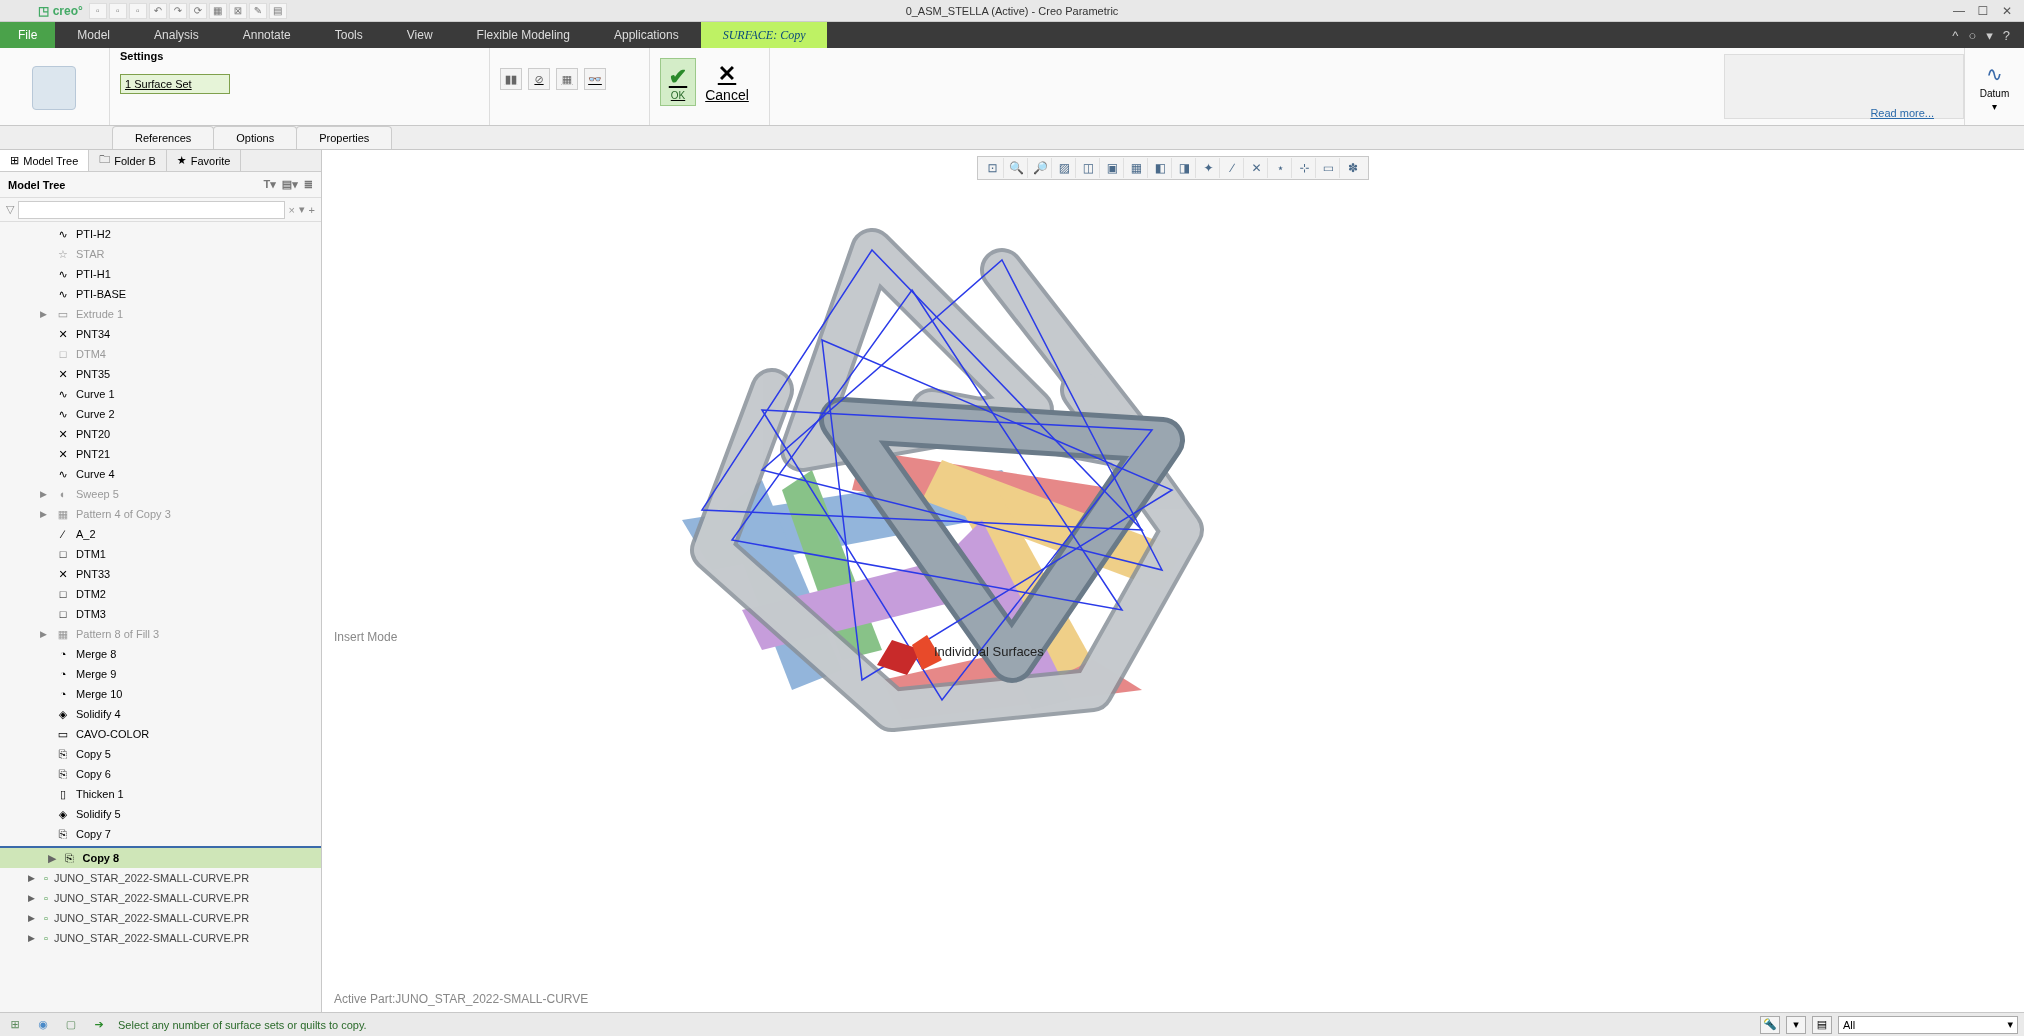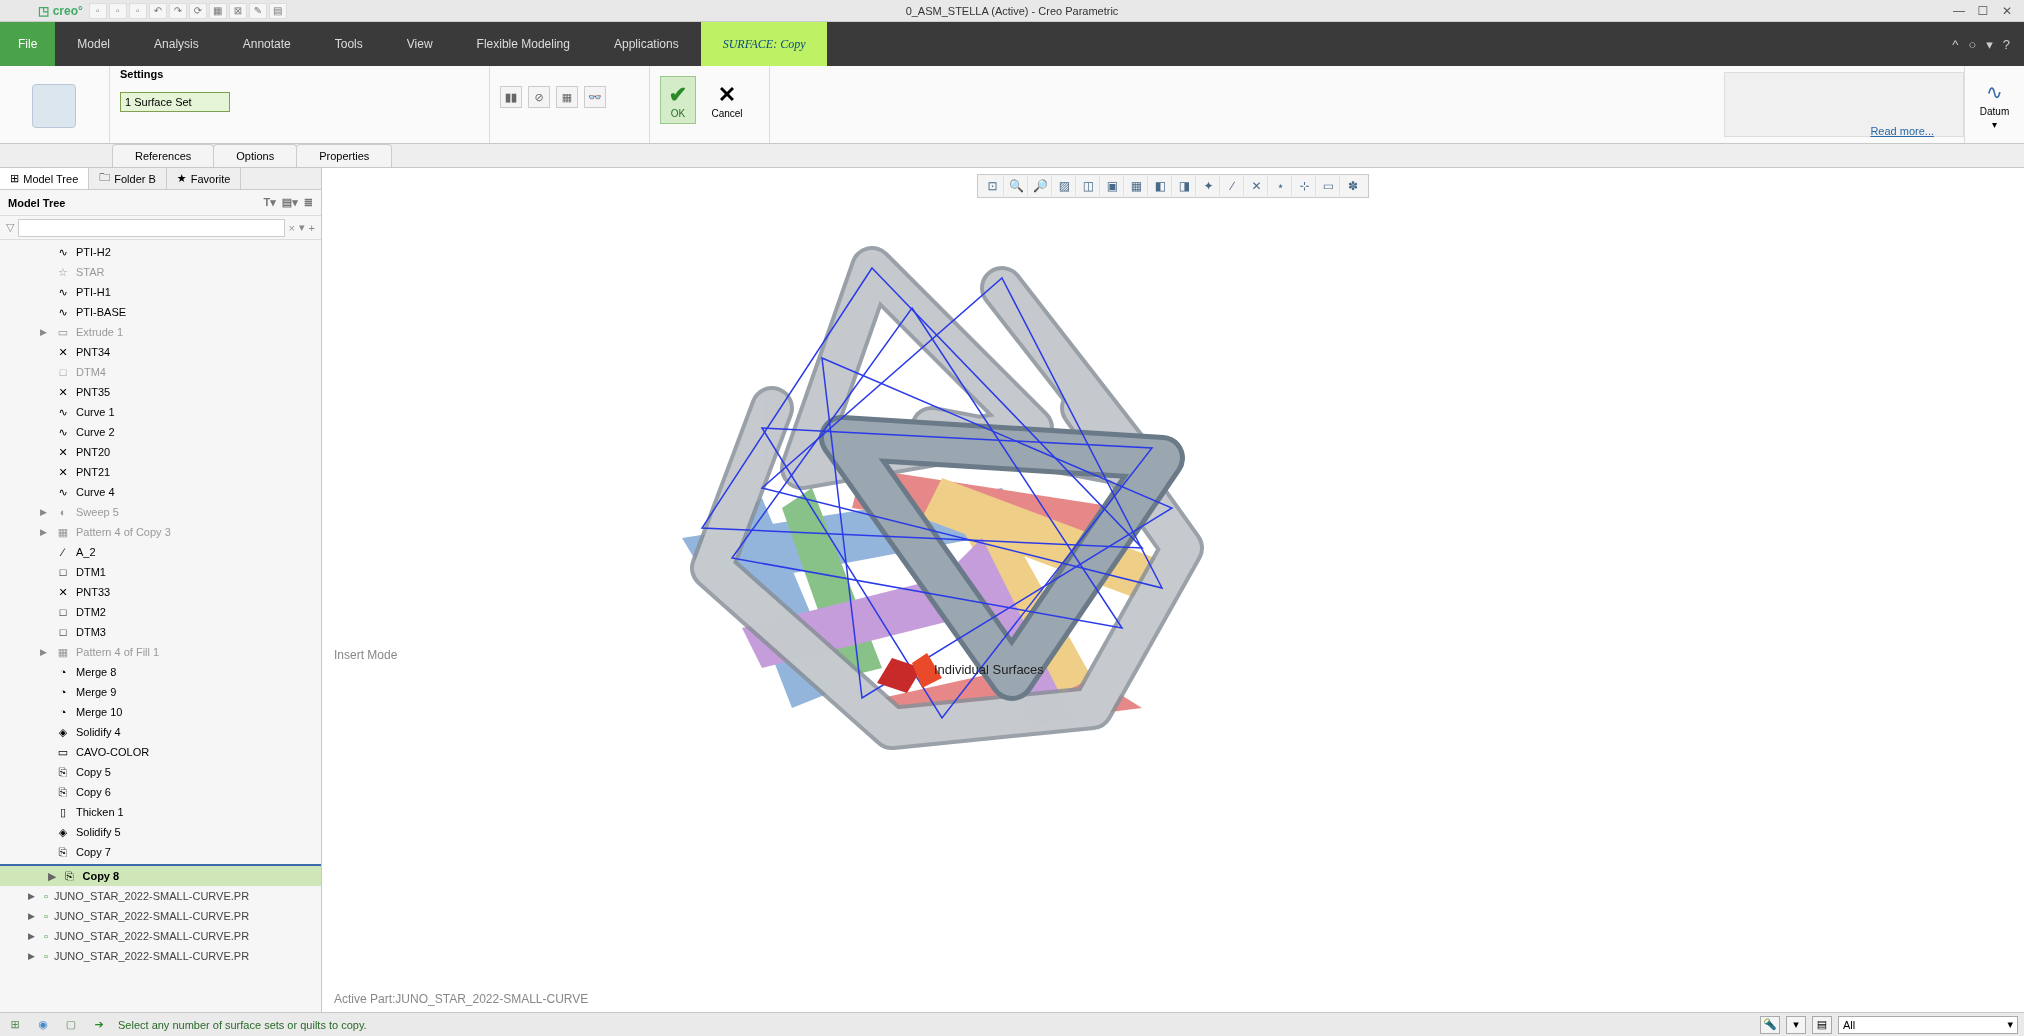--- a/index.html
+++ b/index.html
@@ -8,40 +8,40 @@
     
     .titlebar { height: 22px; background: #e8e8e8; display:flex; align-items:center; font-size:11px; color:#555; position:relative; border-bottom:1px solid #ccc;}
     .titlebar .left { display:flex; align-items:center; gap:2px; padding-left:6px;}
     .titlebar .logo { font-weight:bold; color:#4a6; font-size:12px; margin-right:4px;padding-left:32px;}
     .titlebar .tb-btn { width:18px; height:16px; background:#f6f6f6; border:1px solid #ddd; display:flex; align-items:center; justify-content:center; font-size:10px; color:#777; }
     .titlebar .center { position:absolute; left:50%; transform:translateX(-50%); font-size:11px; color:#333;}
     .titlebar .right { margin-left:auto; display:flex; gap:6px; padding-right:8px; color:#555;}
     .titlebar .win-btn { width:18px; text-align:center; font-size:12px;}
 
     
-    .menubar { height: 44px; background: #3a3a3a; display:flex; align-items:stretch; font-size:12px; color:#ddd;}
+    .menubar { height: 26px; background: #3a3a3a; display:flex; align-items:stretch; font-size:12px; color:#ddd;}
     .menubar .file { background:#4aa24a; color:#fff; padding:0 18px; display:flex; align-items:center;}
     .menubar .tab { padding:0 22px; display:flex; align-items:center; cursor:pointer;}
     .menubar .tab.active { background:#bef264; color:#0a4a7a; font-style:italic; font-family: Georgia, serif;}
     .menubar .right-icons { margin-left:auto; display:flex; align-items:center; gap:10px; padding-right:14px; color:#ccc; font-size:13px;}
 
     
     .ribbon { height: 78px; background: #fafafa; border-bottom:1px solid #c8c8c8; display:flex; align-items:stretch; position:relative;}
-    .ribbon-group { border-right:1px solid #ddd; padding:4px 12px 2px 10px; display:flex; flex-direction:column; position:relative;}
+    .ribbon-group { border-right:1px solid #ddd; padding:4px 12px 2px 10px; display:flex; flex-direction:column; position:relative;text-decoration:underline;}
     .ribbon-group .grp-top { flex:1; display:flex; align-items:flex-start; gap:6px;}
     .ribbon .settings-label { font-size:11px; font-weight:bold; position:absolute; top:2px; left:10px;}
     .big-icon { width:44px; height:44px; background:#dce6ee; border:1px solid #b8c8d8; border-radius:4px;}
     .surface-input { margin-top:22px; width:110px; height:20px; background:#e6f4d8; border:1px solid #7fa04c; font-size:11px; padding:2px 4px; display:flex; align-items:center;}
     .mini-btn { width:22px; height:22px; border:1px solid #ccc; background:#f4f4f4; display:flex; align-items:center; justify-content:center; font-size:11px; color:#666;}
     .ok-btn { width:36px; height:48px; background:#d4edc8; display:flex; flex-direction:column; align-items:center; justify-content:center; border:1px solid #9cc98a;}
     .ok-btn .chk { color:#2a8a2a; font-size:22px; font-weight:bold;}
     .ok-btn .lbl { font-size:10px; color:#2a6a2a;}
     .cancel-btn { width:46px; height:48px; display:flex; flex-direction:column; align-items:center; justify-content:center;}
     .cancel-btn .x { font-size:22px; font-weight:bold;}
-    .cancel-btn .lbl { font-size:10px;}
+    .cancel-btn .lbl { font-size:14px;}
     .readmore { position:absolute; right:90px; bottom:6px; font-size:11px; color:#2a6aaa; text-decoration:underline;}
     .datum-group { width:60px; border-left:1px solid #ddd; display:flex; flex-direction:column; align-items:center; justify-content:center; font-size:10px; gap:2px;}
     .datum-group .wave { font-size:20px; color:#3a6aaa;}
 
     
     .subtabs { height: 24px; background:#eee; border-bottom:1px solid #c8c8c8; display:flex; align-items:stretch; padding-left:112px;}
     .subtabs .st { padding:0 22px; font-size:11px; display:flex; align-items:center; border:1px solid #ccc; border-bottom:none; background:#f4f4f4; margin-right:-1px; border-top-left-radius:4px; border-top-right-radius:4px;}
 
     
     .main { flex:1; display:flex; min-height:0;}
@@ -305,21 +305,21 @@
             <span>DTM2</span>
           </div>
           <div class="tree-item">
             <span class="exp"></span>
             <span class="ti-ico">□</span>
             <span>DTM3</span>
           </div>
           <div class="tree-item dim">
             <span class="exp">▶</span>
             <span class="ti-ico">▦</span>
-            <span>Pattern 4 of Fill 1</span>
+            <span>Pattern 8 of Fill 3</span>
           </div>
           <div class="tree-item">
             <span class="exp"></span>
             <span class="ti-ico">◔</span>
             <span>Merge 8</span>
           </div>
           <div class="tree-item">
             <span class="exp"></span>
             <span class="ti-ico">◔</span>
             <span>Merge 9</span>

